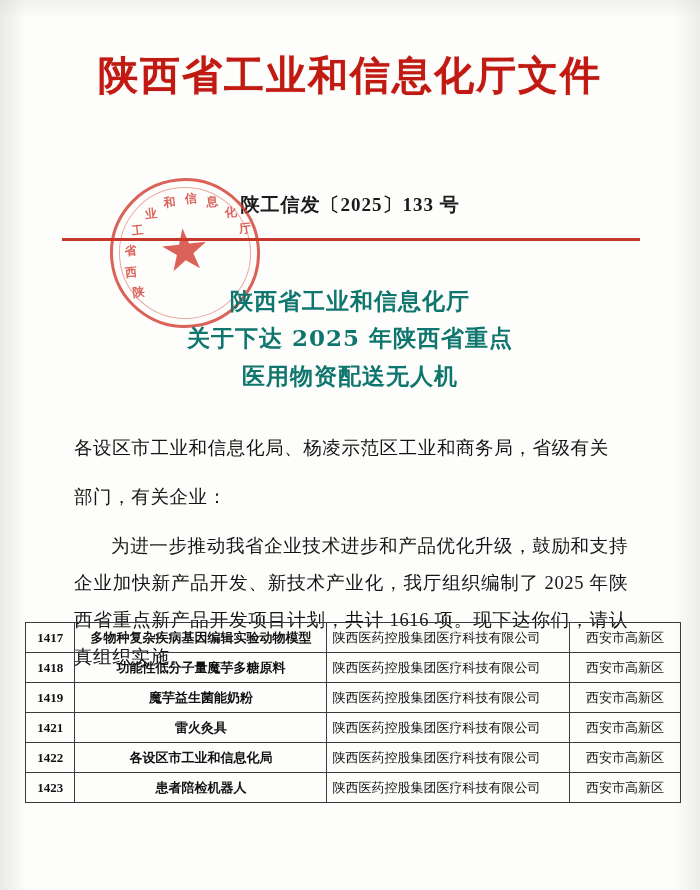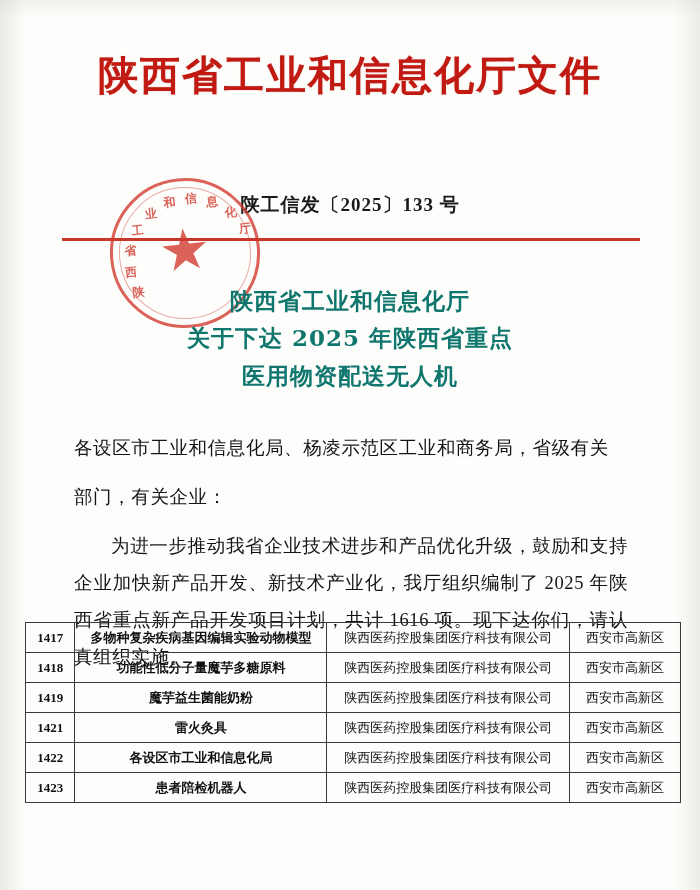--- a/index.html
+++ b/index.html
@@ -170,21 +170,21 @@
   table.items td {
     border: 1px solid #3a3a3a;
     height: 29px;
     padding: 0 5px;
     line-height: 28px;
     white-space: nowrap;
     overflow: hidden;
   }
   td.col-no { width: 44px; text-align: center; font-weight: bold; }
   td.col-name { width: 250px; text-align: center; font-weight: bold; }
-  td.col-company { width: 242px; text-align: center; }
+  td.col-company { width: 242px; }
   td.col-region { width: 110px; text-align: center; }
 </style>
 </head>
 <body>
 
 <div class="page">
 
   <div class="paper-edge-top"></div>
   <div class="paper-edge-left"></div>
   <div class="paper-edge-right"></div>

